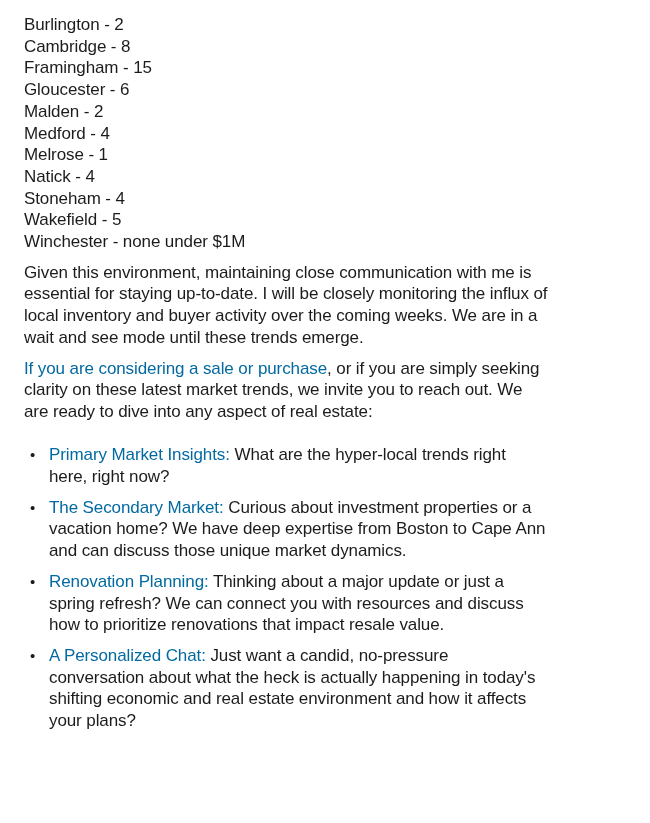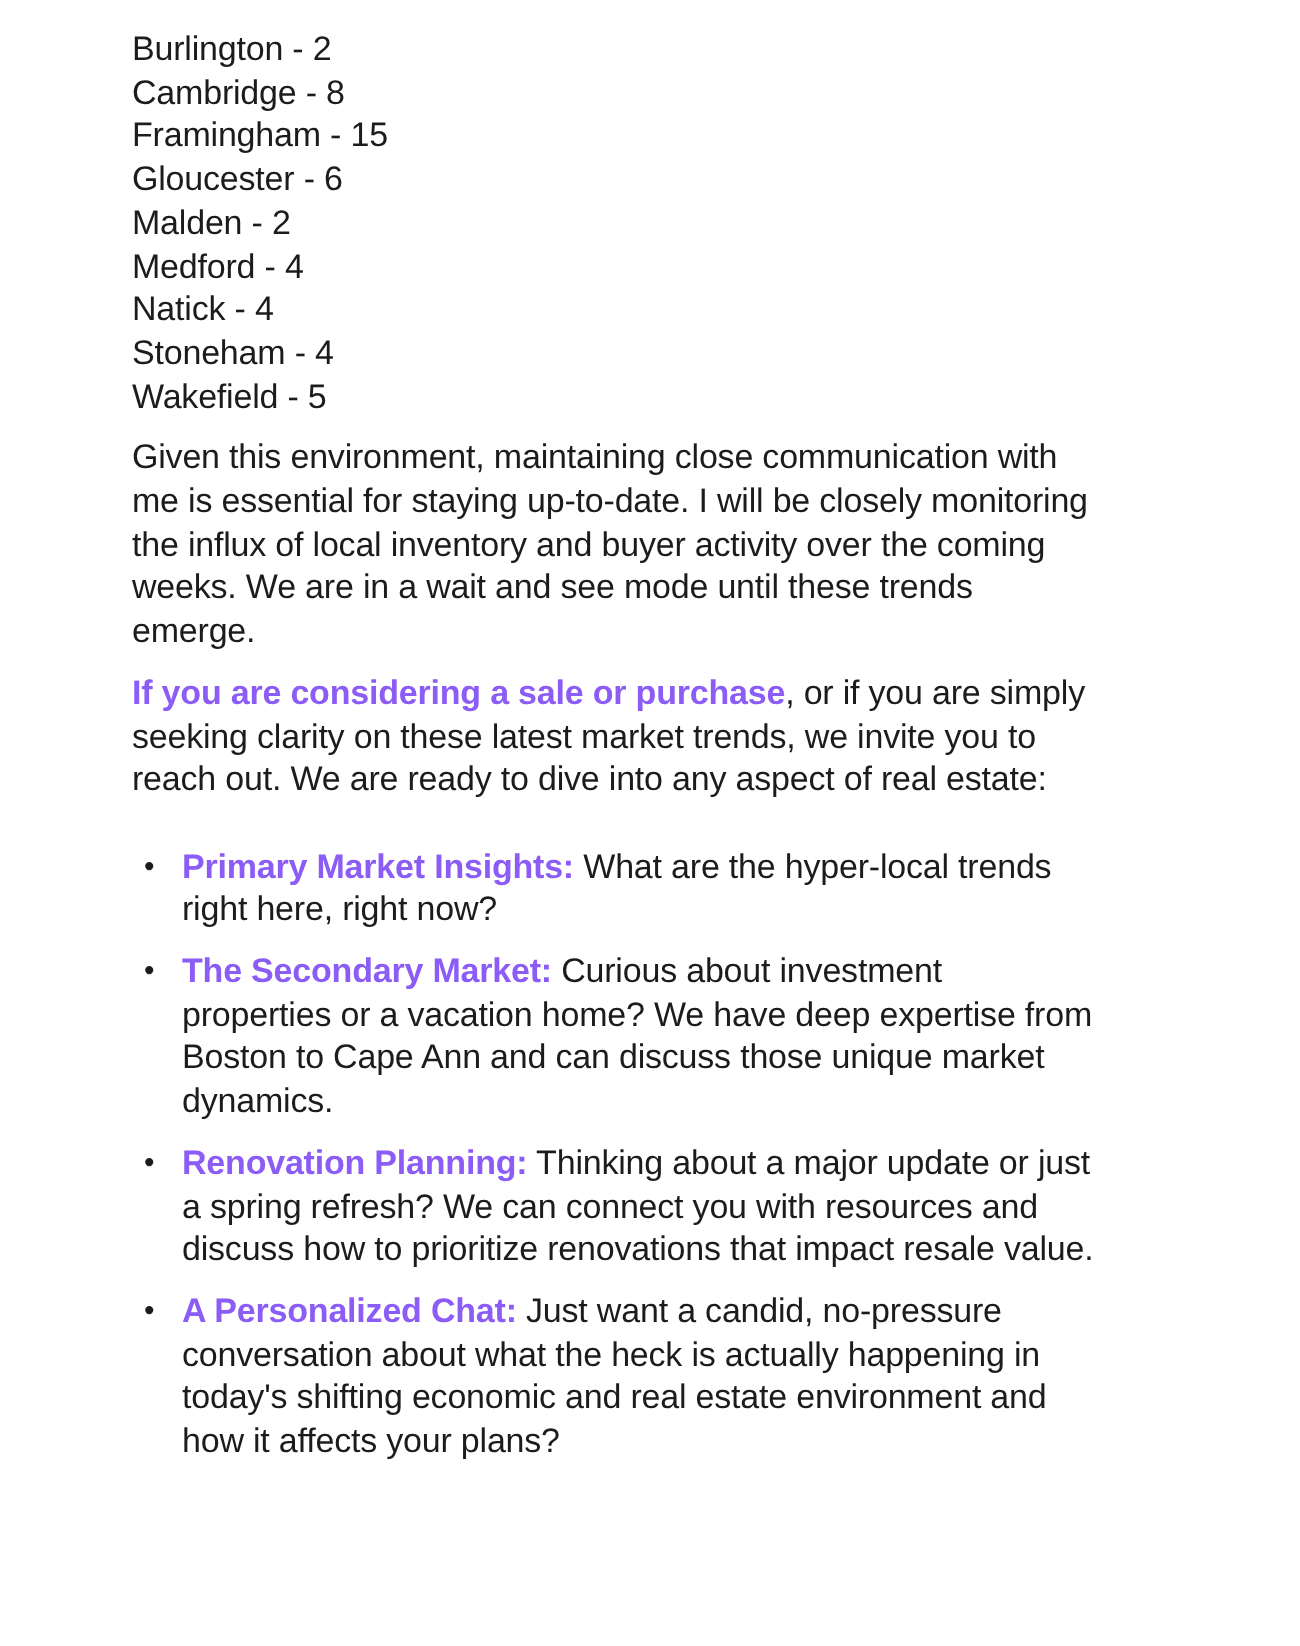--- a/index.html
+++ b/index.html
@@ -10,29 +10,29 @@
   body {
     font-family: "Liberation Sans", "DejaVu Sans", sans-serif;
     color: #1c1c1e;
     font-size: 17px;
     line-height: 21.7px;
     letter-spacing: -0.1px;
   }
   .page {
     width: 594px;
     min-height: 823px;
-    padding: 14px 46px 14px 66px;
+    padding: 14px 46px 14px 24px;
   }
   .town-list .line {
     white-space: nowrap;
   }
   .para {
     margin-top: 9px;
   }
-  strong { font-weight: bold; color: #8b5cf6; }
+  strong { font-weight: normal; color: #0369a1; }
   ul.services {
     margin-top: 21.7px;
     list-style: none;
   }
   ul.services li {
     position: relative;
     padding-left: 25px;
     margin-bottom: 9px;
   }
   ul.services li:last-child { margin-bottom: 0; }
@@ -48,23 +48,25 @@
 
 <div class="page">
 
   <div class="town-list">
     <div class="line">Burlington - 2</div>
     <div class="line">Cambridge - 8</div>
     <div class="line">Framingham - 15</div>
     <div class="line">Gloucester - 6</div>
     <div class="line">Malden - 2</div>
     <div class="line">Medford - 4</div>
+    <div class="line">Melrose - 1</div>
     <div class="line">Natick - 4</div>
     <div class="line">Stoneham - 4</div>
     <div class="line">Wakefield - 5</div>
+    <div class="line">Winchester - none under $1M</div>
   </div>
 
   <p class="para">
     <span>Given this environment, maintaining close communication with me is essential for staying up-to-date. I will be closely monitoring the influx of local inventory and buyer activity over the coming weeks. We are in a wait and see mode until these trends emerge.</span>
   </p>
 
   <p class="para">
     <strong>If you are considering a sale or purchase</strong><span>, or if you are simply seeking clarity on these latest market trends, we invite you to reach out. We are ready to dive into any aspect of real estate:</span>
   </p>
 

